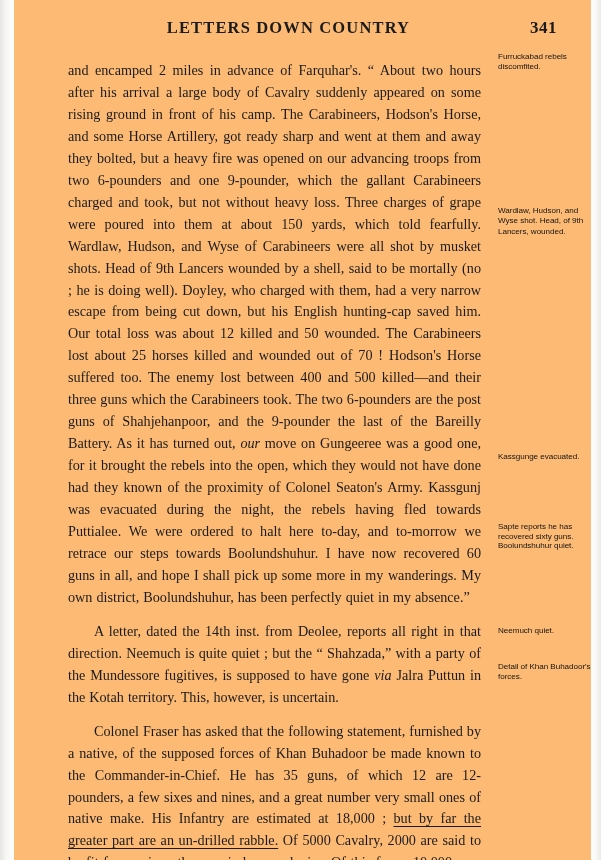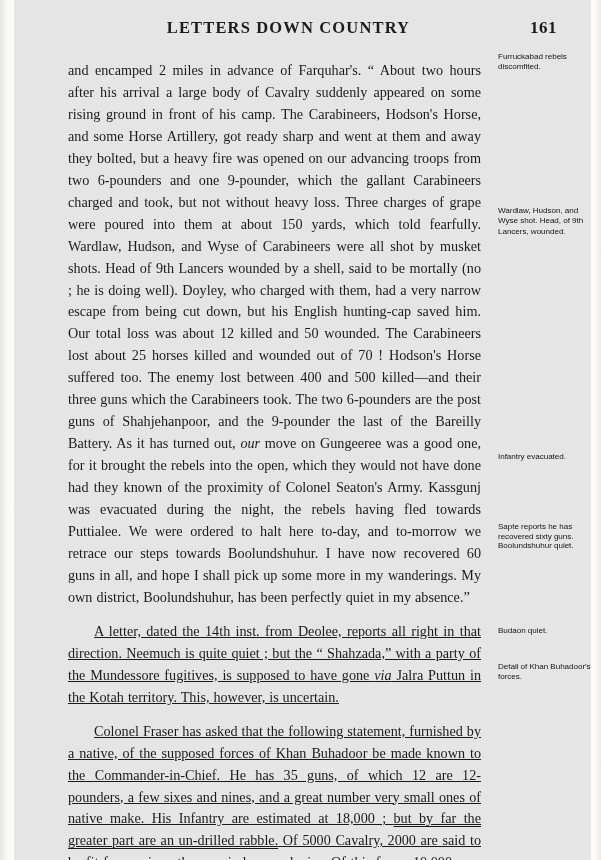--- a/index.html
+++ b/index.html
@@ -10,21 +10,21 @@
   }
   body {
     font-family: "Liberation Serif", "DejaVu Serif", serif;
     color: #1b1b1b;
   }
 
   #page {
     position: relative;
     width: 601px;
     height: 860px;
-    background: #e5e5e5;
+    background: #fdba74;
     overflow: hidden;
     box-sizing: border-box;
   }
 
   
   #page::before {
     content: "";
     position: absolute;
     top: 0; left: 0; bottom: 0;
     width: 14px;
@@ -84,21 +84,20 @@
     line-height: 21.95px;
     text-align: justify;
     text-align-last: left;
     word-spacing: 0.4px;
   }
   .para.indent {
     text-indent: 26px;
   }
   .para + .para {
     margin-top: 0;
-    text-decoration: underline;
   }
 
   .para em {
     font-style: italic;
   }
   .para .ul {
     text-decoration: underline;
     text-decoration-thickness: 1px;
     text-underline-offset: 2.5px;
   }
@@ -122,37 +121,37 @@
     color: #141414;
   }
 </style>
 </head>
 <body>
 
 <div id="page">
 
   <div class="running-head">
     <div class="rh-title">LETTERS DOWN COUNTRY</div>
-    <div class="rh-folio">161</div>
+    <div class="rh-folio">341</div>
   </div>
 
   <div class="text-column">
 
     <p class="para"><span>and encamped 2 miles in advance of Farquhar's.  “ About two hours after his arrival a large body of Cavalry suddenly appeared on some rising ground in front of his camp.   The Carabineers, Hodson's Horse, and some Horse Artillery, got ready sharp and went at them and away they bolted, but a heavy fire was opened on our advancing troops from two 6-pounders and one 9-pounder, which the gallant Carabineers charged and took, but not without heavy loss.   Three charges of grape were poured into them at about 150 yards, which told fearfully.   Wardlaw, Hudson, and Wyse of Carabineers were all shot by musket shots.   Head of 9th Lancers wounded by a shell, said to be mortally (no ; he is doing well).   Doyley, who charged with them, had a very narrow escape from being cut down, but his English hunting-cap saved him.   Our total loss was about 12 killed and 50 wounded. The Carabineers lost about 25 horses killed and wounded out of 70 !   Hodson's Horse suffered too.   The enemy lost between 400 and 500 killed—and their three guns which the Carabineers took.   The two 6-pounders are the post guns of Shahjehanpoor, and the 9-pounder the last of the Bareilly Battery. As it has turned out, </span><em>our</em><span> move on Gungeeree was a good one, for it brought the rebels into the open, which they would not have done had they known of the proximity of Colonel Seaton's Army.   Kassgunj was evacuated during the night, the rebels having fled towards Puttialee.   We were ordered to halt here to-day, and to-morrow we retrace our steps towards Boolundshuhur.   I have now recovered 60 guns in all, and hope I shall pick up some more in my wanderings.   My own district, Boolundshuhur, has been perfectly quiet in my absence.”</span></p>
 
     <p class="para indent"><span>A letter, dated the 14th inst. from Deolee, reports all right in that direction.   Neemuch is quite quiet ; but the “ Shahzada,” with a party of the Mundessore fugitives, is supposed to have gone </span><em>via</em><span> Jalra Puttun in the Kotah territory.   This, however, is uncertain.</span></p>
 
 
     <p class="para indent"><span>Colonel Fraser has asked that the following statement, furnished by a native, of the supposed forces of Khan Buhadoor be made known to the Commander-in-Chief.   He has 35 guns, of which 12 are 12-pounders, a few sixes and nines, and a great number very small ones of native make.   His Infantry are estimated at 18,000 ; </span><span class="ul">but by far the greater part are an un-drilled rabble.</span><span>   Of 5000 Cavalry, 2000 are said to be fit for service ; </span><span class="ul">the remainder new levies.</span><span>   Of this force, 10,000 men and 8 guns are at Budaon, 5000 and 4 guns at Buheree, between</span></p>
 
   </div>
 
   <div class="margin-notes">
     <div class="side-note" style="top: 4px;">Furruckabad rebels discomfited.</div>
     <div class="side-note" style="top: 158px;">Wardlaw, Hudson, and Wyse shot. Head, of 9th Lancers, wounded.</div>
-    <div class="side-note" style="top: 404px;">Infantry evacuated.</div>
+    <div class="side-note" style="top: 404px;">Kassgunge evacuated.</div>
     <div class="side-note" style="top: 450px; margin-top: 24px;">Sapte reports he has recovered sixty guns.</div>
     <div class="side-note" style="top: 493px;">Boolundshuhur quiet.</div>
-    <div class="side-note" style="top: 578px;">Budaon quiet.</div>
+    <div class="side-note" style="top: 578px;">Neemuch quiet.</div>
     <div class="side-note" style="top: 614px;">Detail of Khan Buhadoor's forces.</div>
   </div>
 
 </div>
 
 </body></html>

